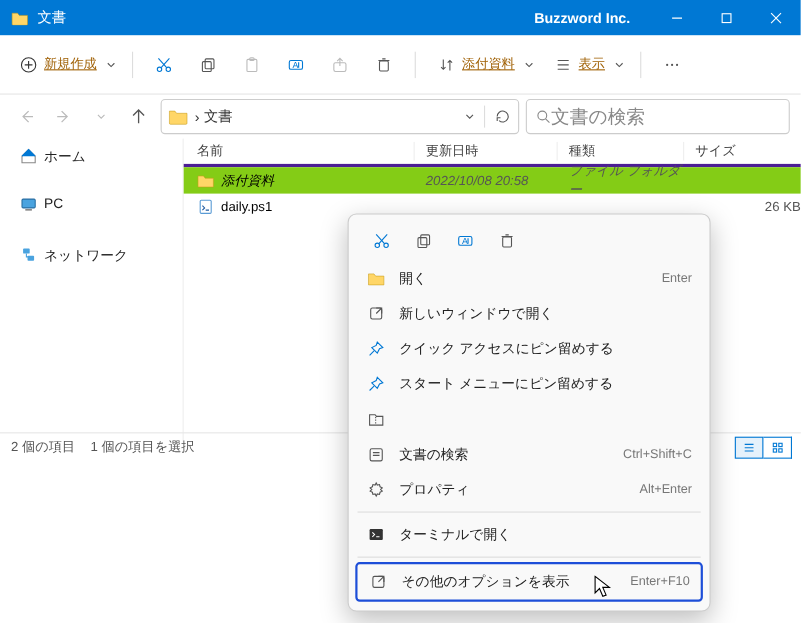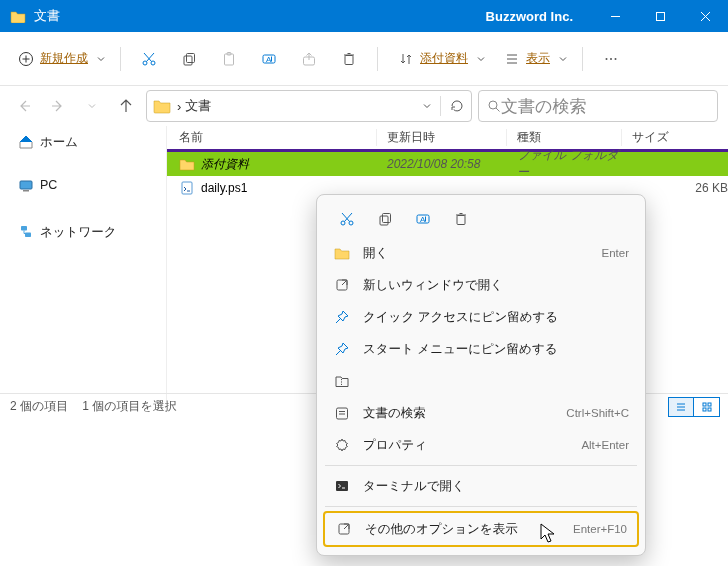--- a/index.html
+++ b/index.html
@@ -49,21 +49,21 @@
 .view-toggle .vbtn { width: 26px; height: 20px; border: 1px solid #0078d4; display: flex; align-items: center; justify-content: center; }
 .view-toggle .vbtn.active { background: #e5f1fb; }
 
 .context-menu { position: absolute; left: 316px; top: 194px; width: 330px; background: #f9f9f9; border: 1px solid #ccc; border-radius: 8px; box-shadow: 0 8px 24px rgba(0,0,0,0.25); padding: 6px; }
 .cm-iconrow { height: 36px; display: flex; align-items: center; gap: 2px; padding: 0 6px; }
 .cm-iconbtn { width: 36px; height: 32px; display: flex; align-items: center; justify-content: center; border-radius: 4px; }
 .cm-item { height: 32px; display: flex; align-items: center; padding: 0 10px; gap: 12px; border-radius: 4px; font-size: 12.5px; color: #222; }
 .cm-item .shortcut { margin-left: auto; color: #777; font-size: 11.5px; }
 .cm-item .ic { width: 18px; display: flex; justify-content: center; }
 .cm-sep { height: 1px; background: #ddd; margin: 4px 2px; }
-.cm-highlight { border: 2px solid #eab308; border-radius: 4px; margin: 2px 0; }
+.cm-highlight { border: 2px solid #1d4ed8; border-radius: 4px; margin: 2px 0; }
 
 .cursor { position: absolute; left: 540px; top: 523px; }
 
 
 .folder-ic { fill: #ffd667; stroke: #c79a18; stroke-width: .5; }
 </style>
 </head>
 <body>
 
 <div class="title-bar">

